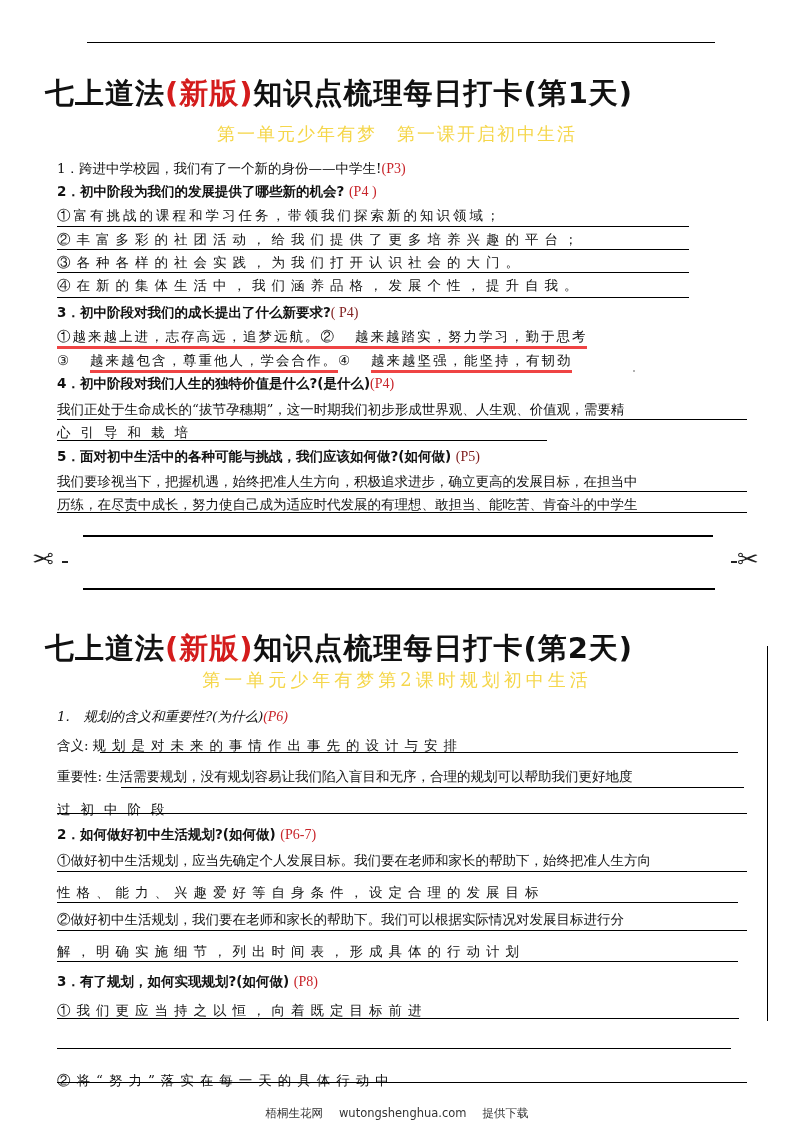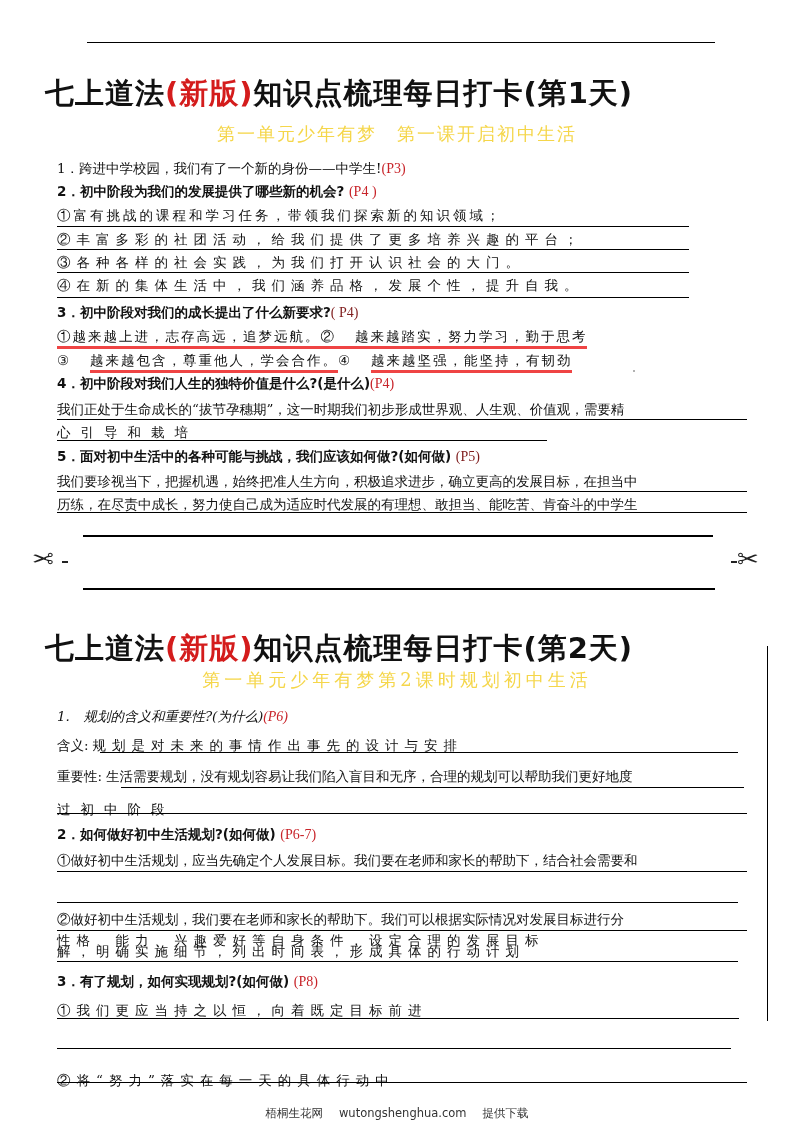--- a/index.html
+++ b/index.html
@@ -120,23 +120,23 @@
 <div class="ln" style="top:767px;">
   <span>重要性:</span><span style="margin-left:4px;">生活需要规划，没有规划容易让我们陷入盲目和无序，合理的规划可以帮助我们更好地度</span>
 </div>
 <div class="hr" style="left:121px; width:623px; top:787px;"></div>
 <div class="ln sp3" style="top:792px;margin-top:8px;">过初中阶段</div>
 <div class="hr" style="left:57px; width:690px; top:813px;"></div>
 
 <div class="q" style="top:826px;">
   <span>2．如何做好初中生活规划?(如何做)</span> <span class="ref">(P6-7)</span>
 </div>
-<div class="ln" style="top:851px;">①做好初中生活规划，应当先确定个人发展目标。我们要在老师和家长的帮助下，结合社会需要和</div>
+<div class="ln" style="top:851px;">①做好初中生活规划，应当先确定个人发展目标。我们要在老师和家长的帮助下，始终把准人生方向</div>
 <div class="hr" style="left:57px; width:690px; top:871px;"></div>
-<div class="ln sp2" style="top:931px;">性格、能力、兴趣爱好等自身条件，设定合理的发展目标</div>
+<div class="ln sp2" style="top:883px;">性格、能力、兴趣爱好等自身条件，设定合理的发展目标</div>
 <div class="hr" style="left:57px; width:681px; top:902px;"></div>
 <div class="ln" style="top:910px;">②做好初中生活规划，我们要在老师和家长的帮助下。我们可以根据实际情况对发展目标进行分</div>
 <div class="hr" style="left:57px; width:690px; top:930px;"></div>
 <div class="ln sp2" style="top:942px;">解，明确实施细节，列出时间表，形成具体的行动计划</div>
 <div class="hr" style="left:57px; width:681px; top:961px;"></div>
 
 <div class="q" style="top:973px;">
   <span>3．有了规划，如何实现规划?(如何做)</span> <span class="ref">(P8)</span>
 </div>
 <div class="ln sp2" style="top:1001px;">①我们更应当持之以恒，向着既定目标前进</div>

